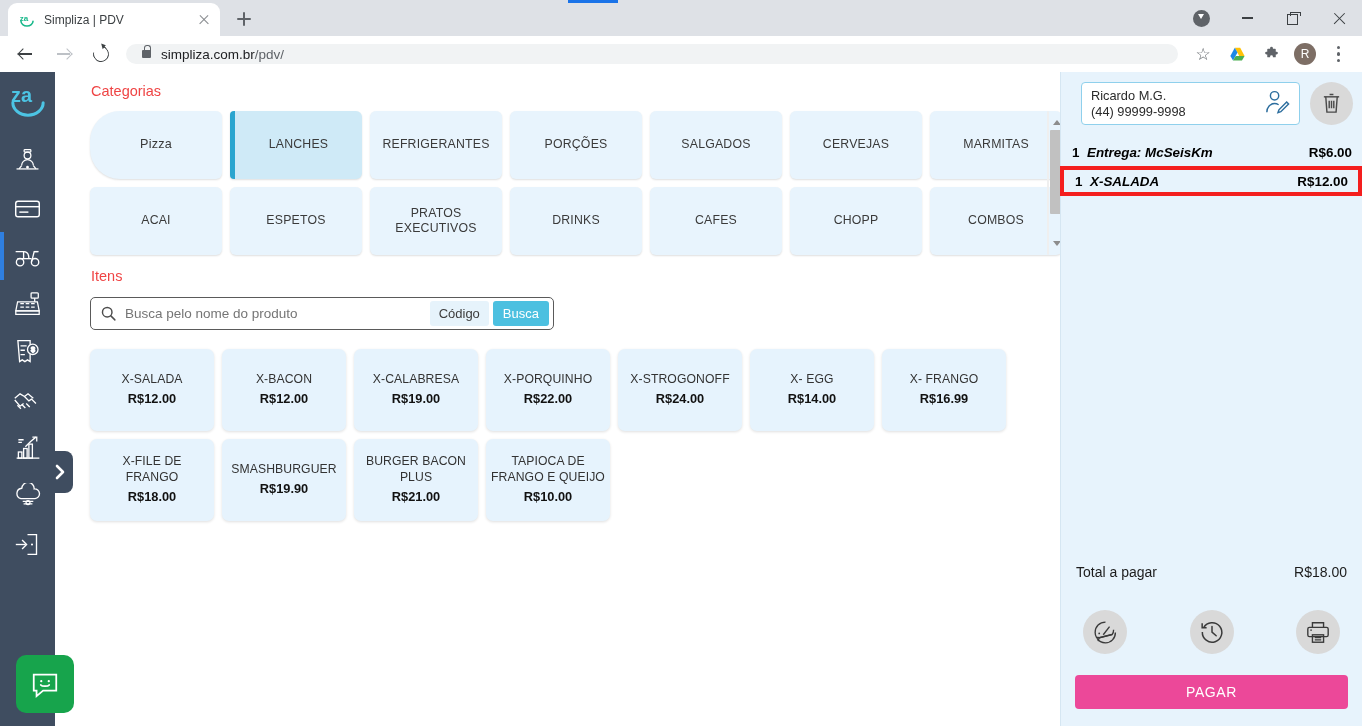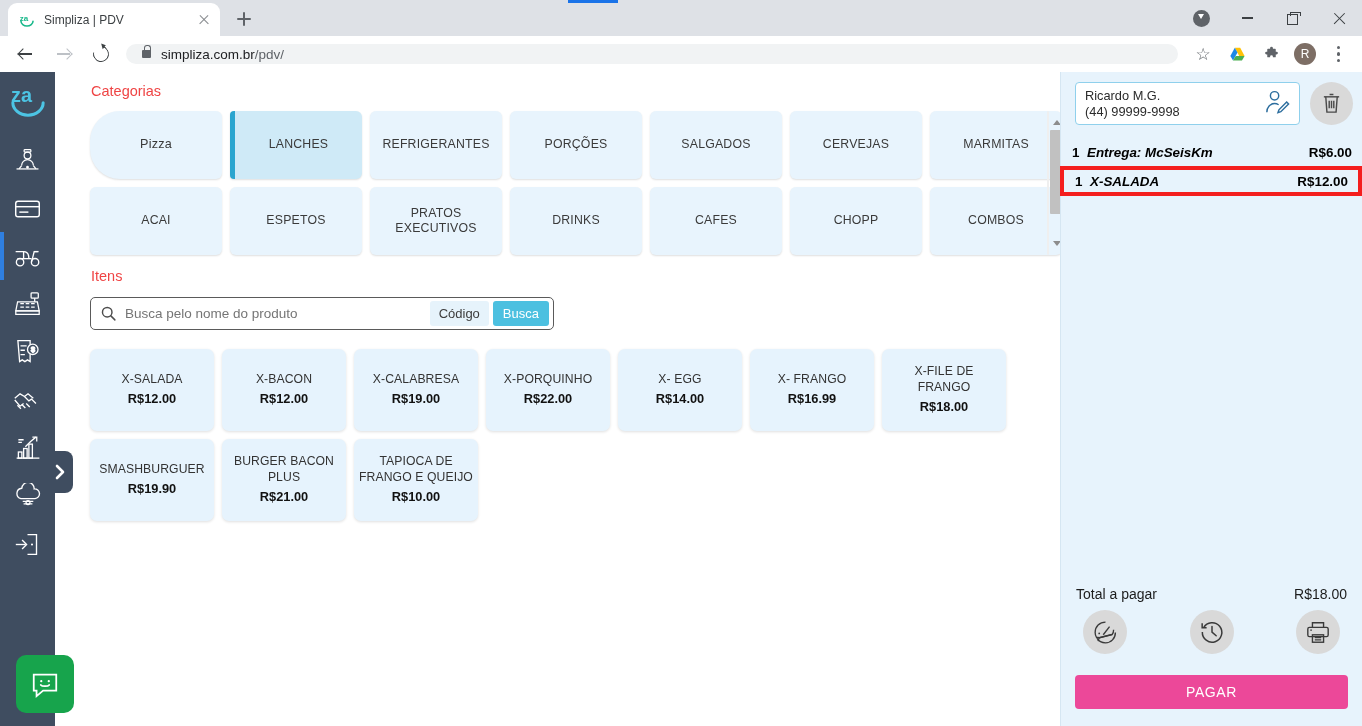--- a/index.html
+++ b/index.html
@@ -168,21 +168,21 @@
     line-height:1.3;
   }
   .prod .nm{ font-size:12.2px; color:#333; letter-spacing:.1px;}
   .prod .pr{ font-size:12.8px; color:#111; font-weight:bold; margin-top:3px;}
 
   
   .panel{
     width:302px; flex:0 0 302px; background:#e7f3fc; position:relative;
     border-left:1px solid #d5e6f2; display:flex; flex-direction:column;
   }
-  .cust-row{ display:flex; align-items:center; padding:10px 9px 0 14px; }
+  .cust-row{ display:flex; align-items:center; padding:10px 9px 0 20px; }
   .cust-card{
     flex:1; height:43px; background:#fff; border:1px solid #8fd0ec; border-radius:4px;
     display:flex; align-items:center; padding:0 8px 0 9px;
   }
   .cust-text{ flex:1; line-height:1.25;}
   .cust-text div{ font-size:12.8px; color:#2b2b2b;}
   .trash-btn{
     width:43px;height:43px;border-radius:50%;background:#d9d9d9;
     display:flex;align-items:center;justify-content:center; margin-left:10px;
   }
@@ -192,21 +192,21 @@
     font-size:13.4px; font-weight:bold; color:#000;
   }
   .line .q{ width:15px; }
   .line .nm{ flex:1;font-style:italic; }
   .line.highlight{
     border:4px solid #f41e1e; height:30px; margin-left:-1px; width:302px;
   }
   .panel-spacer{ flex:1; }
   .total-row{
     display:flex; align-items:center; justify-content:space-between;
-    padding:0 15px; font-size:14px; color:#1c1c1c; margin-bottom:8px;
+    padding:0 15px; font-size:14px; color:#1c1c1c; margin-bottom:30px;
   }
   .icon-row{ display:flex; justify-content:space-between; padding:0 22px; margin-bottom:21px;}
   .round-ic{
     width:44px;height:44px;border-radius:50%;background:#d9d9d9;
     display:flex;align-items:center;justify-content:center;
   }
   .pay-btn{
     margin:0 14px 17px 14px; height:34px; background:#ec4899; color:#fff;
     display:flex;align-items:center;justify-content:center; border-radius:4px;
     font-size:14px; letter-spacing:.6px;
@@ -478,20 +478,24 @@
           </div>
           <div class="prod">
             <span class="nm">X-CALABRESA</span>
             <span class="pr">R$19.00</span>
           </div>
           <div class="prod">
             <span class="nm">X-PORQUINHO</span>
             <span class="pr">R$22.00</span>
           </div>
           <div class="prod">
+            <span class="nm">X-STROGONOFF</span>
+            <span class="pr">R$24.00</span>
+          </div>
+          <div class="prod">
             <span class="nm">X- EGG</span>
             <span class="pr">R$14.00</span>
           </div>
           <div class="prod">
             <span class="nm">X- FRANGO</span>
             <span class="pr">R$16.99</span>
           </div>
           <div class="prod">
             <span class="nm">X-FILE DE FRANGO</span>
             <span class="pr">R$18.00</span>

